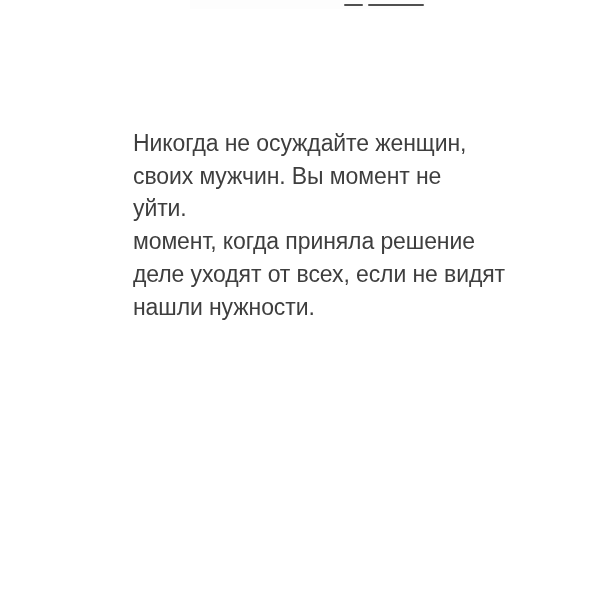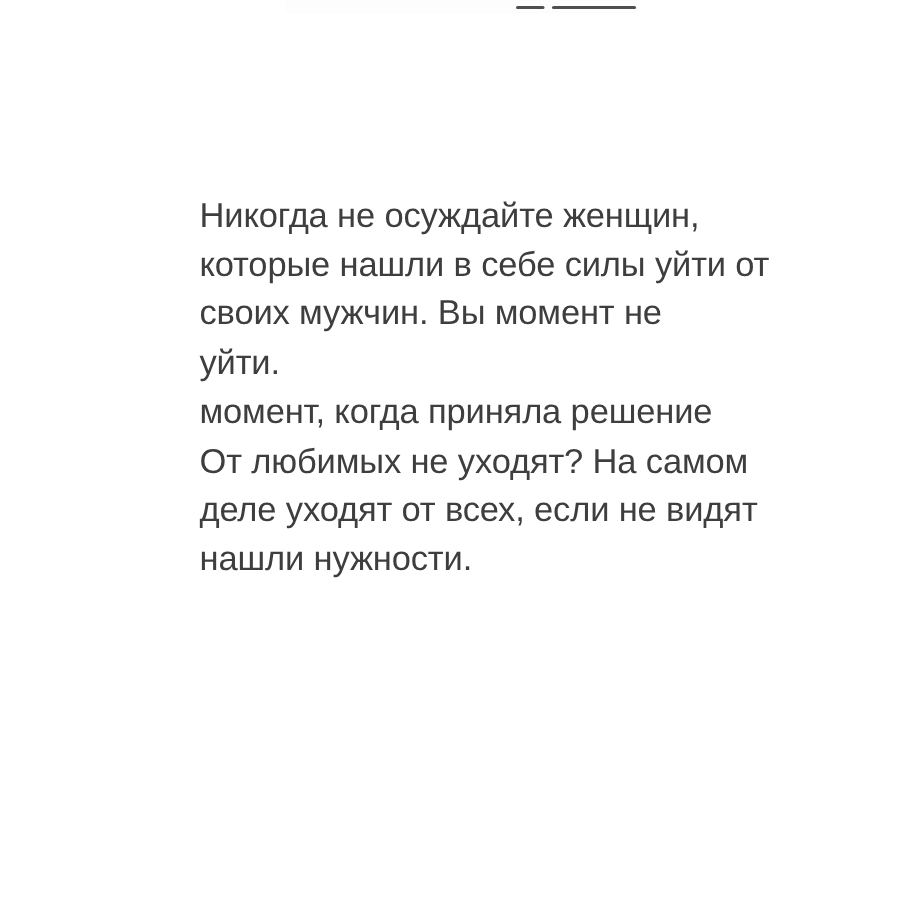--- a/index.html
+++ b/index.html
@@ -61,22 +61,20 @@
 
   <div class="topband"></div>
 
   <div class="progress">
     <span class="seg seg1"></span>
     <span class="seg seg2"></span>
   </div>
 
   <div class="quote">
     <div class="line">Никогда не осуждайте женщин,</div>
-    <div class="line">которые нашли в себе силы уйти от</div>
     <div class="line">своих мужчин. Вы момент не</div>
     <div class="line">уйти.</div>
     <div class="line">момент, когда приняла решение</div>
-    <div class="line">От любимых не уходят? На самом</div>
     <div class="line">деле уходят от всех, если не видят</div>
     <div class="line">нашли нужности.</div>
   </div>
 
 </div>
 
 </body></html>

